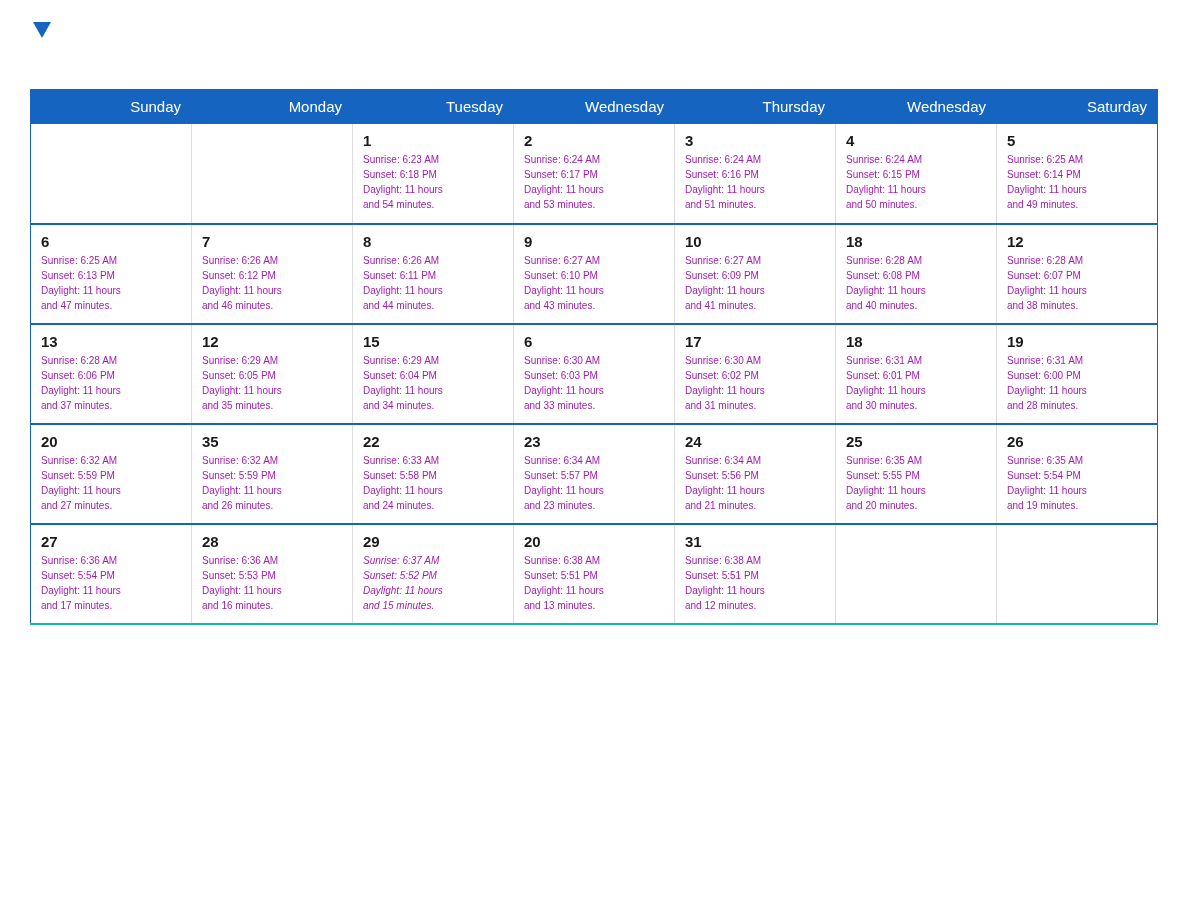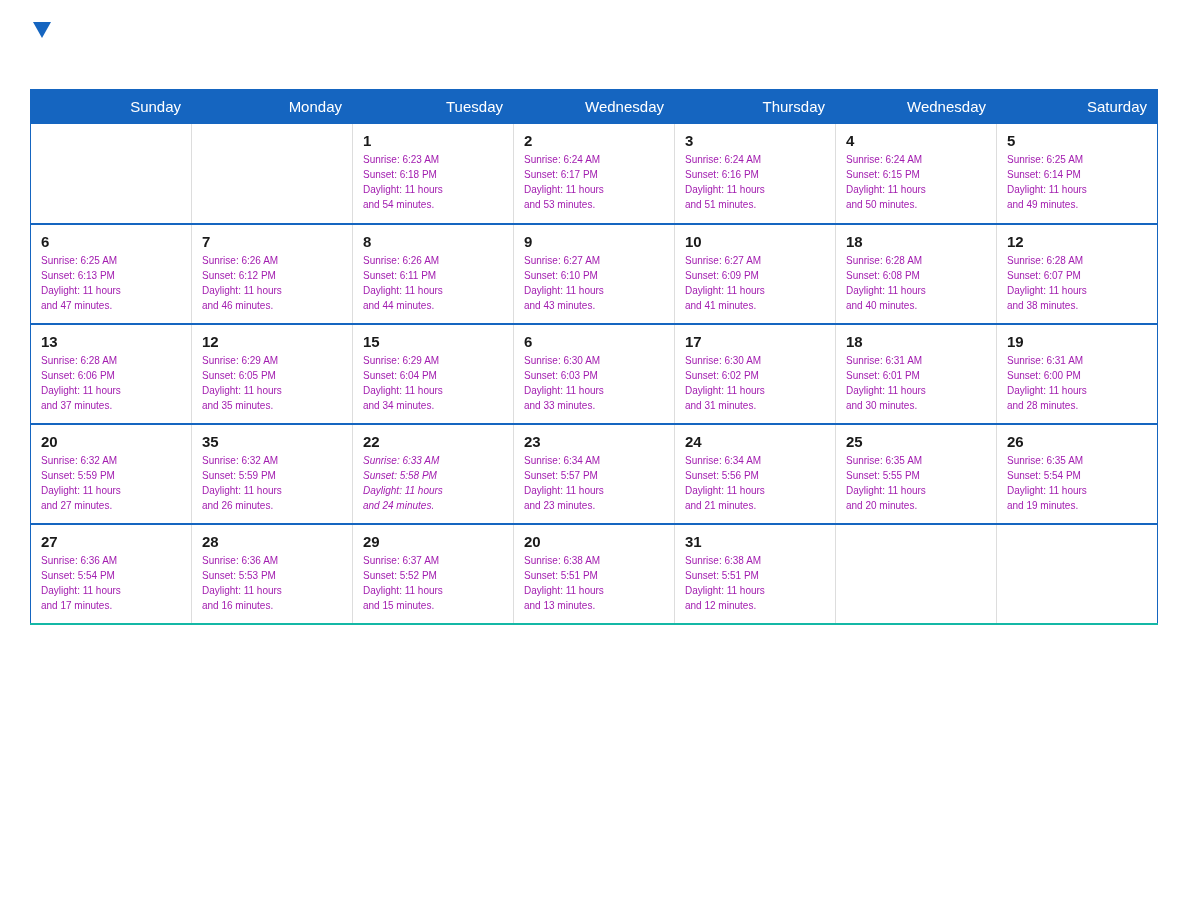--- a/index.html
+++ b/index.html
@@ -290,21 +290,21 @@
         </td>
         <td>
           <span class="day-number">35</span>
           <div class="day-info" style="white-space: pre-line;">Sunrise: 6:32 AM
 Sunset: 5:59 PM
 Daylight: 11 hours
 and 26 minutes.</div>
         </td>
         <td>
           <span class="day-number">22</span>
-          <div class="day-info" style="white-space: pre-line; font-style: italic;">Sunrise: 6:33 AM
+          <div class="day-info" style="white-space: pre-line;">Sunrise: 6:33 AM
 Sunset: 5:58 PM
 Daylight: 11 hours
 and 24 minutes.</div>
         </td>
         <td>
           <span class="day-number">23</span>
           <div class="day-info" style="white-space: pre-line;">Sunrise: 6:34 AM
 Sunset: 5:57 PM
 Daylight: 11 hours
 and 23 minutes.</div>
@@ -341,21 +341,21 @@
         </td>
         <td>
           <span class="day-number">28</span>
           <div class="day-info" style="white-space: pre-line;">Sunrise: 6:36 AM
 Sunset: 5:53 PM
 Daylight: 11 hours
 and 16 minutes.</div>
         </td>
         <td>
           <span class="day-number">29</span>
-          <div class="day-info" style="white-space: pre-line;">Sunrise: 6:37 AM
+          <div class="day-info" style="white-space: pre-line; font-style: italic;">Sunrise: 6:37 AM
 Sunset: 5:52 PM
 Daylight: 11 hours
 and 15 minutes.</div>
         </td>
         <td>
           <span class="day-number">20</span>
           <div class="day-info" style="white-space: pre-line;">Sunrise: 6:38 AM
 Sunset: 5:51 PM
 Daylight: 11 hours
 and 13 minutes.</div>

